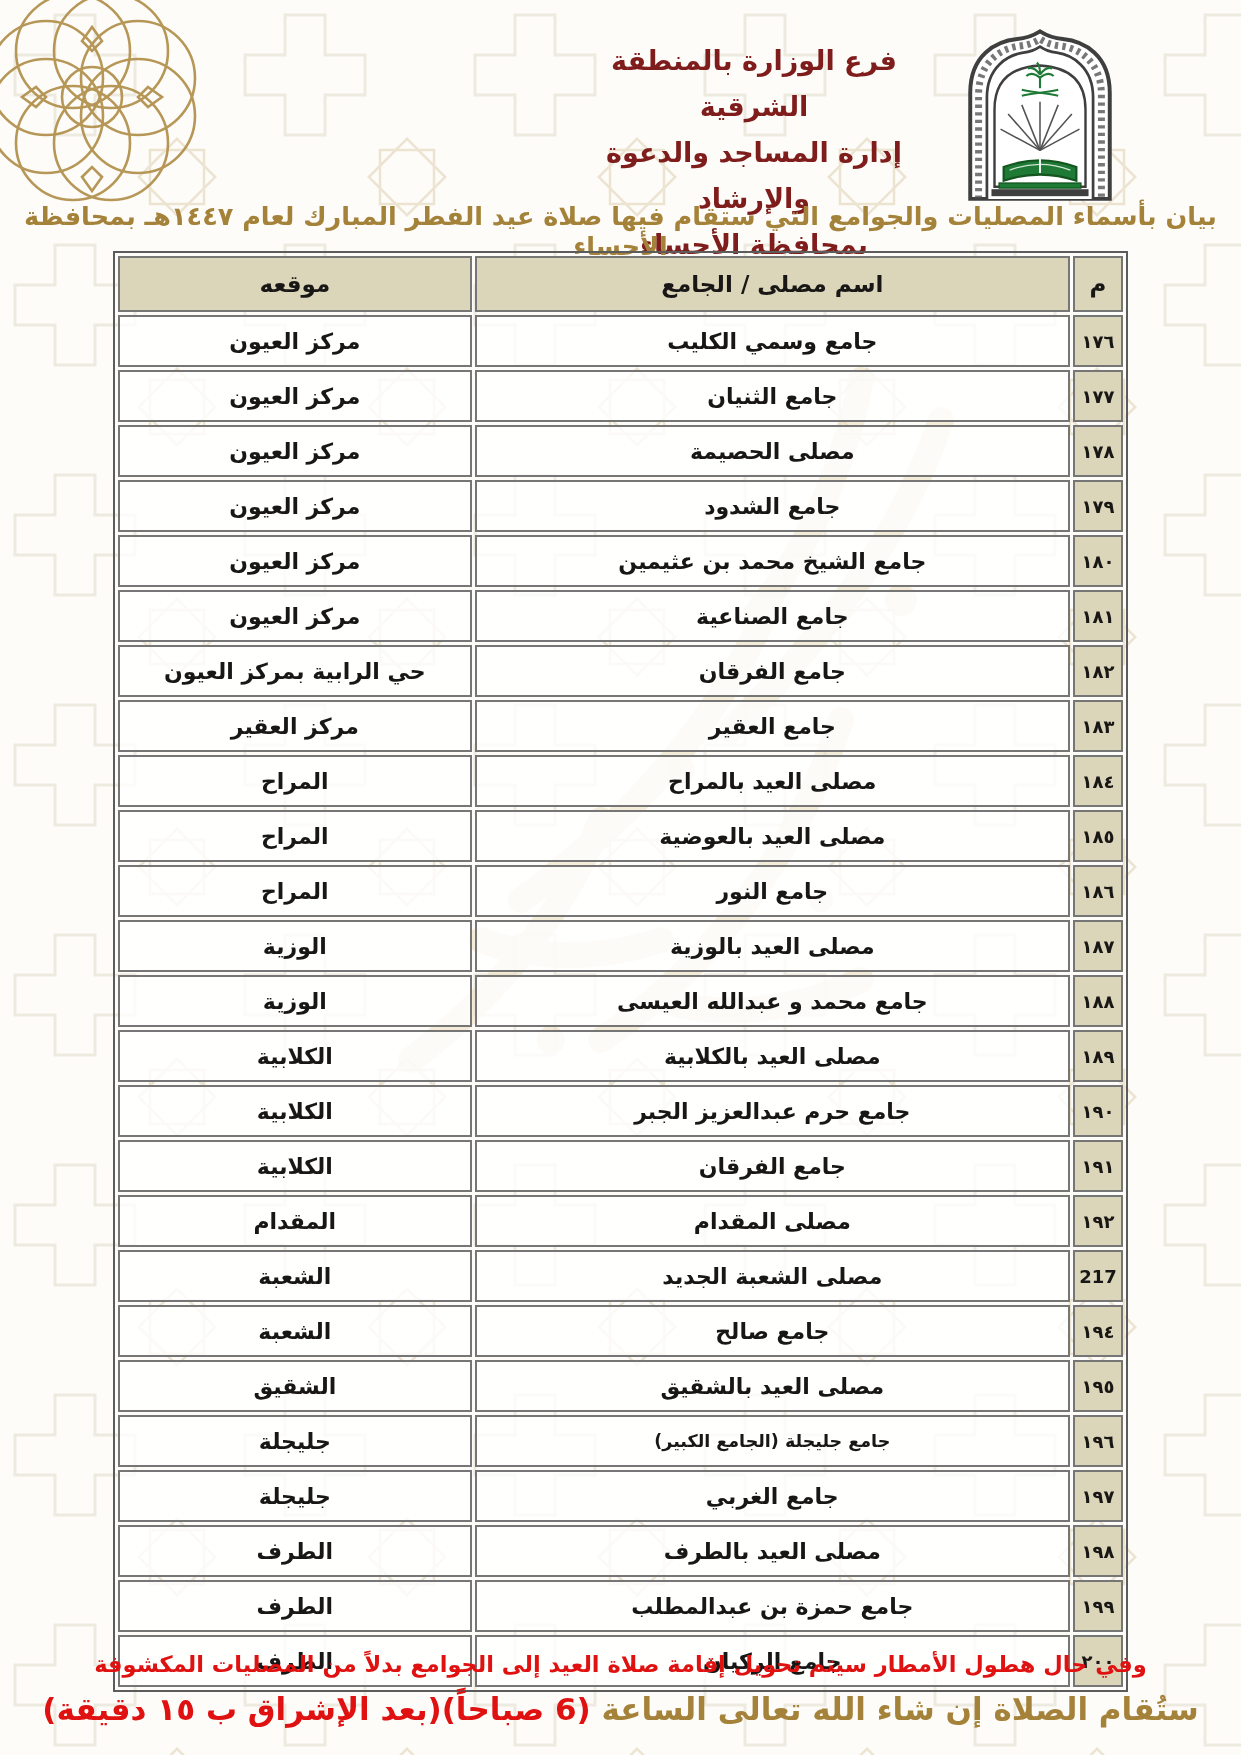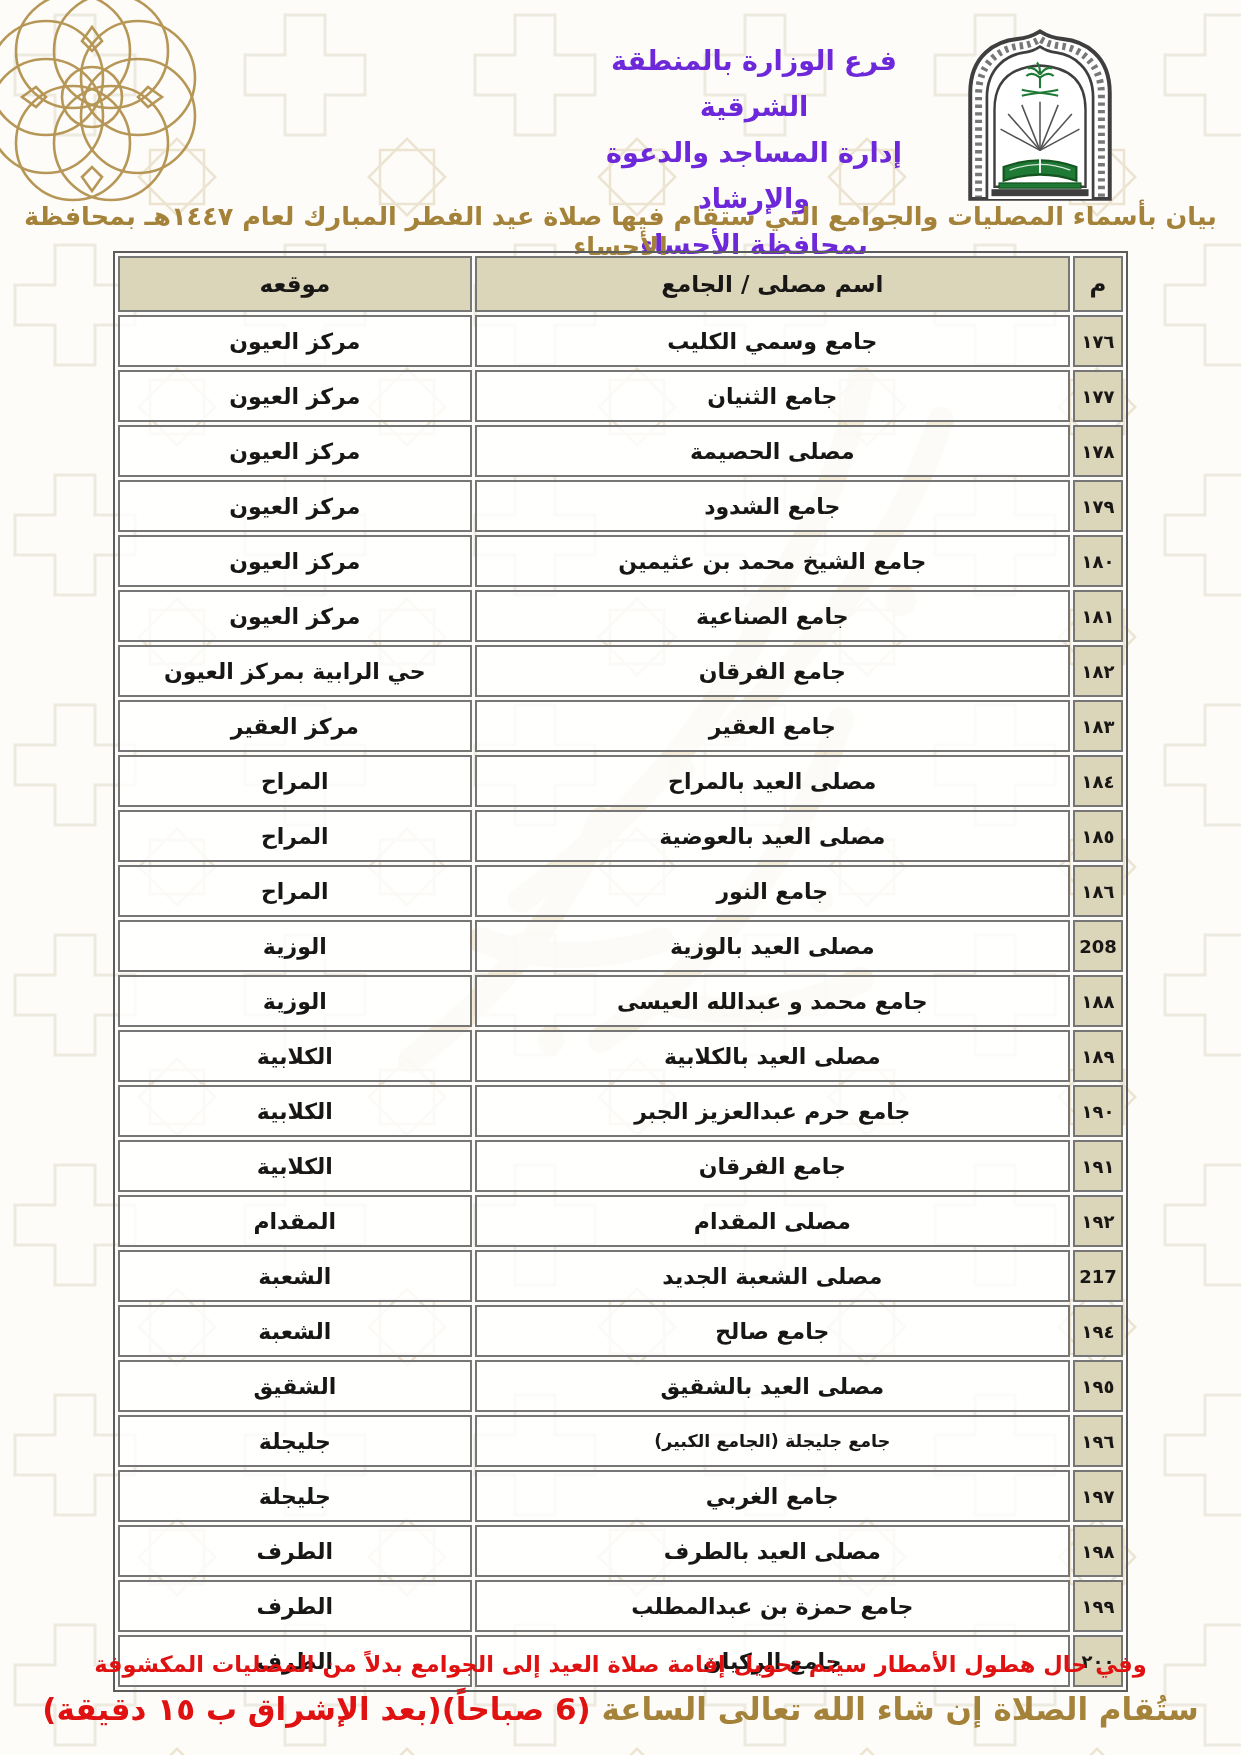--- a/index.html
+++ b/index.html
@@ -8,21 +8,21 @@
     width:1241px;height:1755px;
     background:#fdfcf8;
     overflow:hidden;
     direction:rtl;
     font-family:"DejaVu Sans", sans-serif;
   }
   .bg-svg{position:absolute;top:0;left:0;width:1241px;height:1755px;z-index:0;}
   .rosette{position:absolute;top:-18px;left:-48px;width:270px;height:230px;z-index:1;}
   .letterhead-text{
     position:absolute;top:38px;right:302px;width:370px;
-    text-align:center;font-weight:bold;color:#6d28d9;
+    text-align:center;font-weight:bold;color:#7f1d1d;
     font-size:27px;line-height:1.7;z-index:2;
   }
   .logo{position:absolute;top:26px;right:110px;width:182px;height:182px;z-index:2;}
   .title{
     position:absolute;top:201px;left:0;right:0;
     text-align:center;font-size:25.5px;font-weight:bold;
     color:#a5823a;z-index:2;letter-spacing:0;
   }
   .watermark{position:absolute;top:300px;right:180px;width:760px;height:900px;z-index:1;}
   .table-wrap{position:absolute;top:251px;right:113px;width:1015px;z-index:2;}
@@ -223,21 +223,21 @@
     <td class="col-loc">المراح</td>
   </tr>
 
   <tr>
     <td class="col-num">١٨٦</td>
     <td class="col-name">جامع النور</td>
     <td class="col-loc">المراح</td>
   </tr>
 
   <tr>
-    <td class="col-num">208</td>
+    <td class="col-num">١٨٧</td>
     <td class="col-name">مصلى العيد بالوزية</td>
     <td class="col-loc">الوزية</td>
   </tr>
 
   <tr>
     <td class="col-num">١٨٨</td>
     <td class="col-name">جامع محمد و عبدالله العيسى</td>
     <td class="col-loc">الوزية</td>
   </tr>
 

